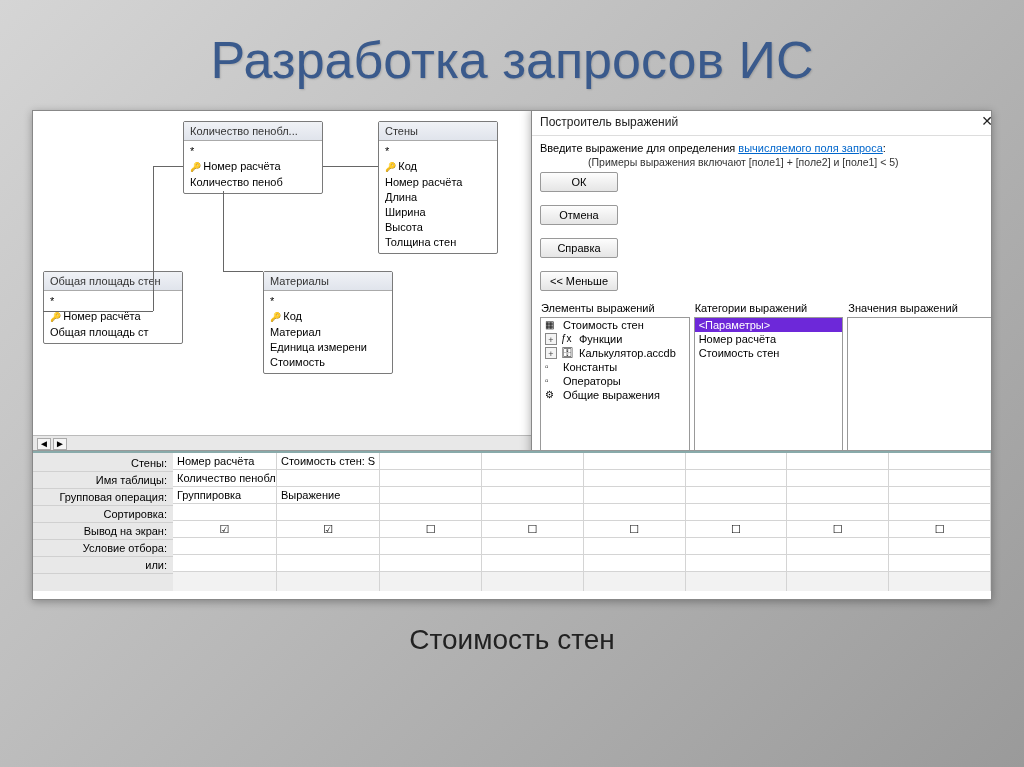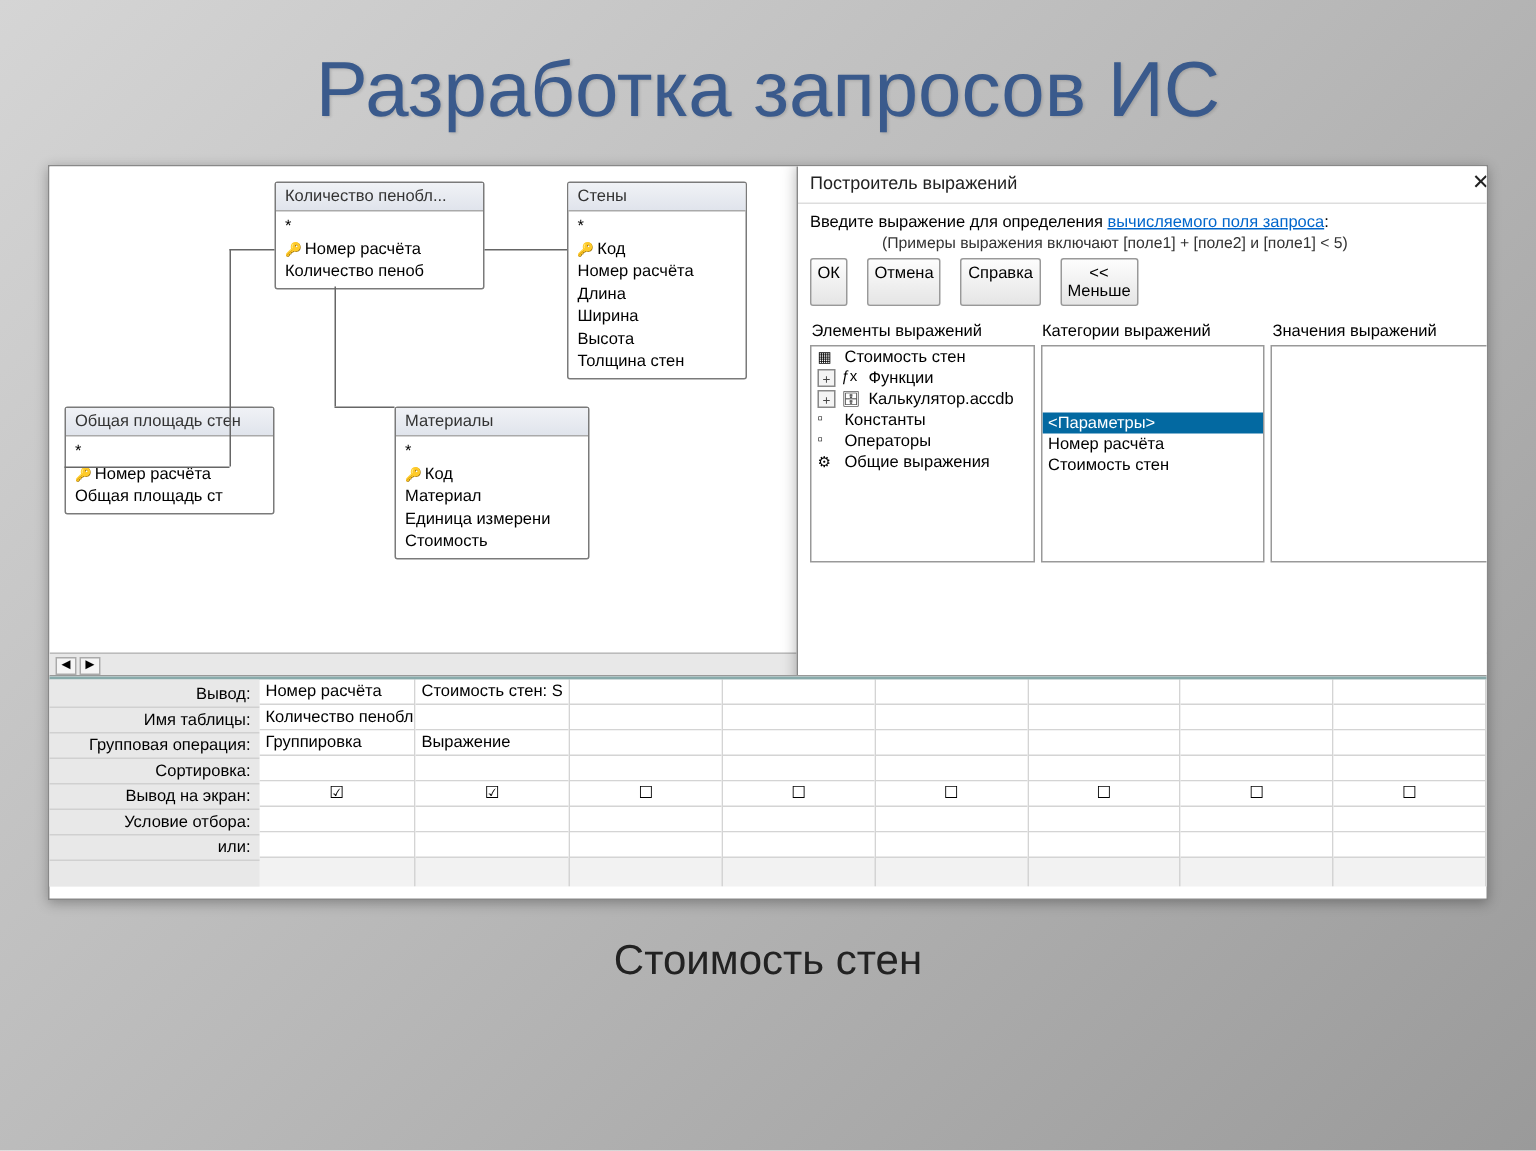--- a/index.html
+++ b/index.html
@@ -105,36 +105,36 @@
 .expr-box {
   flex: 1;
   height: 58px;
   border: 1px solid #888;
   padding: 3px 4px;
   font-size: 10.5px;
   line-height: 13px;
   overflow: hidden;
   background: #fff;
 }
-.btn-col { width: 78px; display: flex; flex-direction: row; gap: 13px; }
+.btn-col { width: 78px; display: flex; flex-direction: column; gap: 13px; justify-content: center; }
 .btn {
   background: linear-gradient(#fdfdfd, #e5e5e5);
   border: 1px solid #999;
   border-radius: 2px;
   padding: 3px 4px;
   font-size: 11px;
   text-align: center;
   cursor: pointer;
 }
 .panes { display: flex; gap: 4px; margin-top: 10px; }
 .pane { flex: 1; }
 .pane-h { font-size: 11px; margin-bottom: 2px; padding: 1px; }
 .pane-list { border: 1px solid #999; height: 145px; background: #fff; font-size: 11px; overflow: auto; }
 .pane-list .item { padding: 1px 4px; display: flex; align-items: center; gap: 4px; }
-.pane-list .item.selected { background: #0369a1; color: #fff; margin-top: 44px; }
+.pane-list .item.selected { background: #6d28d9; color: #fff; }
 .tree-icon { display: inline-block; width: 12px; height: 12px; font-size: 9px; text-align: center; line-height: 12px; border: 1px solid #888; background: #f4f4f4; color: #444; }
 .obj-icon { width: 14px; height: 12px; display: inline-block; font-size: 10px; }
 .scroll-nav { position: absolute; left: 0; bottom: 0; height: 16px; width: 100%; background: #e8e8e8; border-top: 1px solid #bbb; display: flex; align-items: center; font-size: 10px; padding: 0 4px; gap: 2px; }
 .scroll-btn { border: 1px solid #aaa; background: #f5f5f5; width: 14px; height: 12px; text-align: center; line-height: 10px; }
 .slide-caption { text-align: center; font-size: 28px; color: #222; margin-top: 24px; }
 </style>
 </head>
 <body>
 
 <div class="slide-title">Разработка запросов ИС</div>
@@ -261,21 +261,21 @@
             <div class="pane-list"></div>
           </div>
         </div>
       </div>
     </div>
 
   </div>
 
   <div class="bottom-grid">
     <div class="grid-labels">
-      <div>Вывод:</div>
+      <div>Стены:</div>
       <div>Имя таблицы:</div>
       <div>Групповая операция:</div>
       <div>Сортировка:</div>
       <div>Вывод на экран:</div>
       <div>Условие отбора:</div>
       <div>или:</div>
     </div>
     <div class="grid-cols">
       <div class="grid-col">
         <div>Номер расчёта</div>

